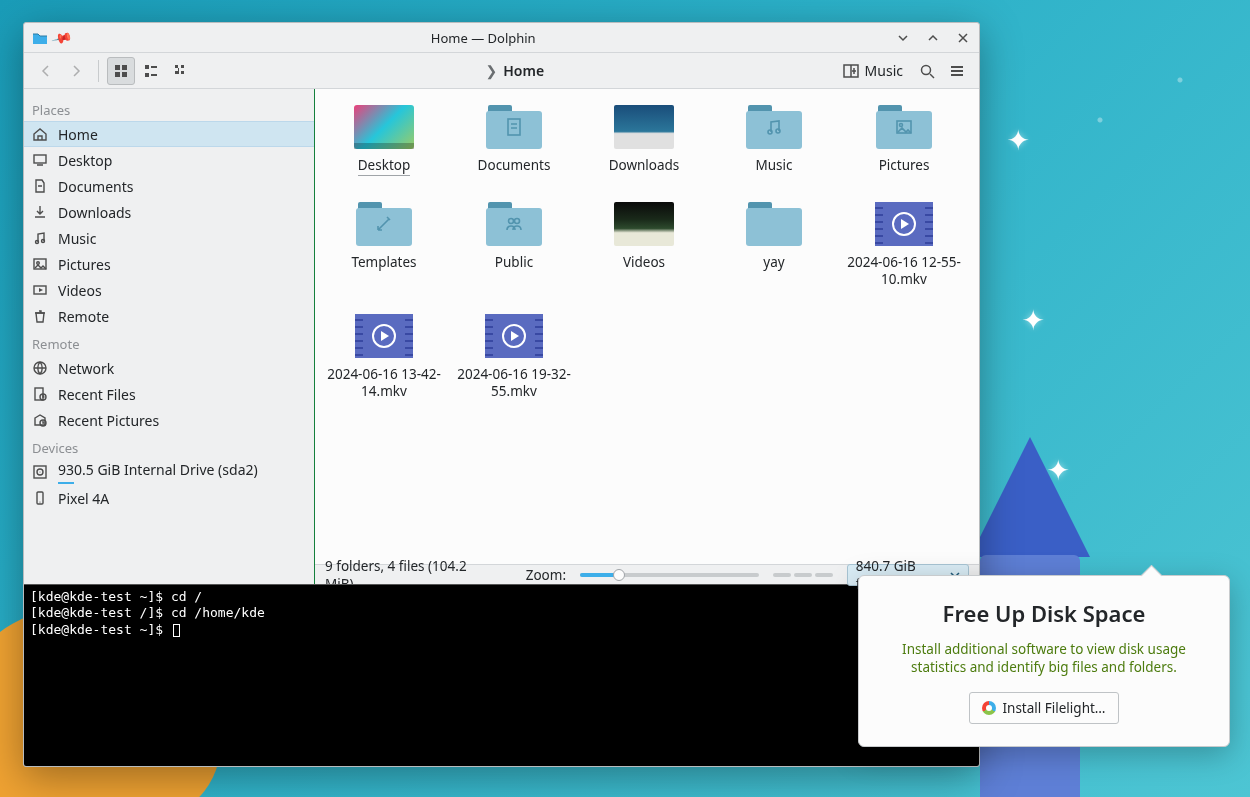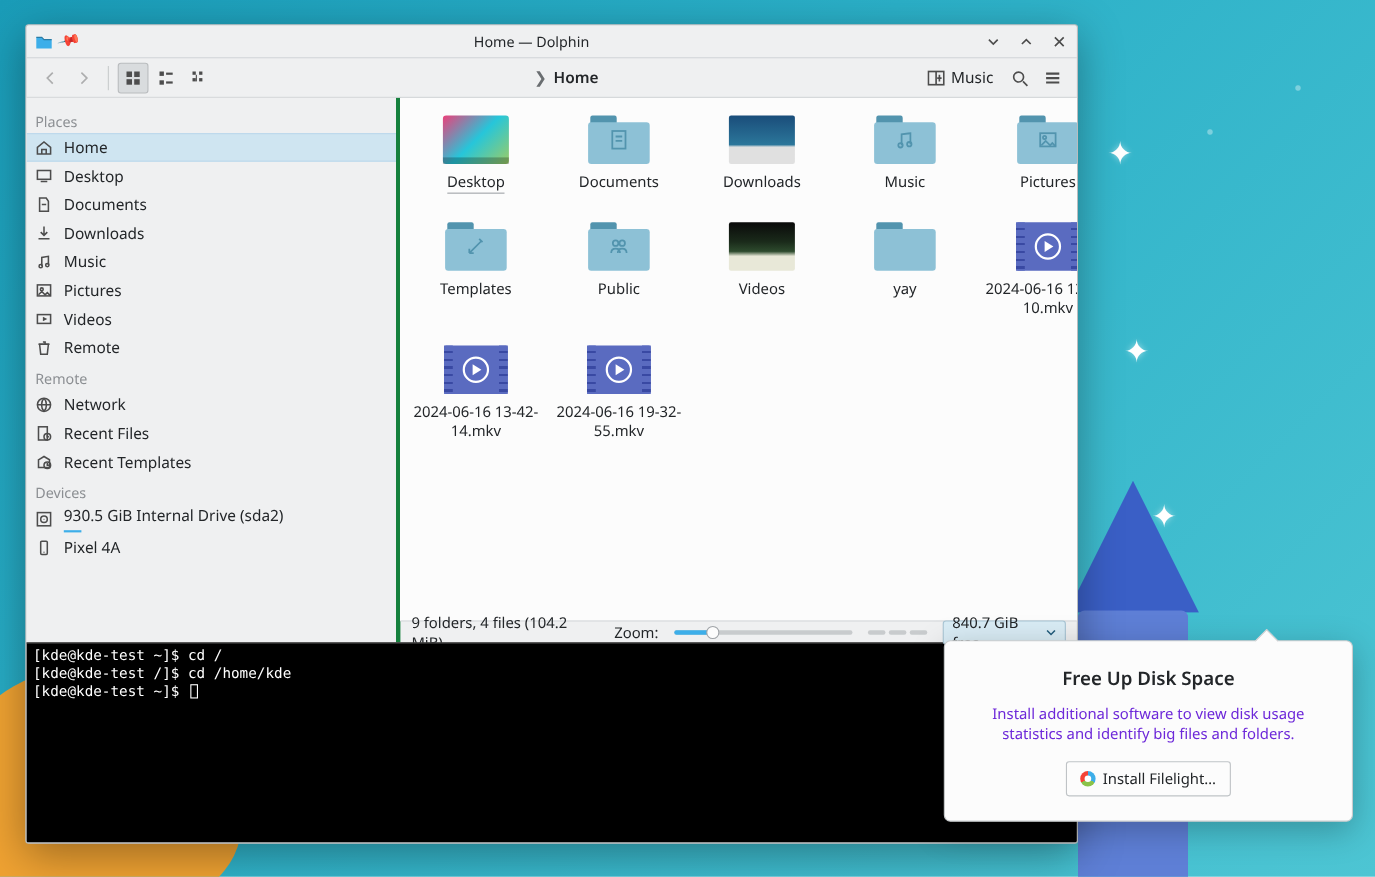--- a/index.html
+++ b/index.html
@@ -41,21 +41,21 @@
   .tbtn.iconfill svg path, .tbtn.iconfill svg rect { fill:#4d4d4d; stroke:none;}
   .toolbar .sep { width:1px; height:22px; background:#c8cbcd; margin:0 6px;}
   .breadcrumb { flex:1; display:flex; align-items:center; justify-content:center; gap:6px; font-weight:600; color:#232629;}
   .breadcrumb .chev { font-weight:400; color:#6a6e71; }
   .split-btn { display:flex; align-items:center; gap:6px; padding:0 8px; height:28px; border-radius:3px; cursor:pointer;}
   .split-btn svg { width:16px; height:16px; stroke:#4d4d4d; stroke-width:1.5; fill:none;}
   .ham svg line { stroke:#4d4d4d; stroke-width:2;}
 
   
   .body { flex:1; display:flex; min-height:0;}
-  .sidebar { width:340px; border-right:4px solid #15803d; background:#eff0f1; padding:6px 0; overflow:auto; font-size:14px;}
+  .sidebar { width:291px; border-right:1px solid #15803d; background:#eff0f1; padding:6px 0; overflow:auto; font-size:14px;}
   .side-head { color:#8c8f93; padding:6px 10px 2px 8px; font-size:13px;}
   .side-item { display:flex; align-items:center; gap:10px; padding:3px 10px 3px 8px; height:26px; cursor:pointer;}
   .side-item svg, .side-item .glyph { width:16px; height:16px; display:inline-flex; align-items:center; justify-content:center;}
   .side-item.selected { background:#cfe5f1; border-top:1px solid #bcd8eb; border-bottom:1px solid #bcd8eb;}
   .side-item.storage .bar { display:block; height:2px; background:#3daee9; margin-top:2px; width:8%; }
   .side-item.storage .lbltxt { display:flex; flex-direction:column; gap:1px;}
 
   
   .main { flex:1; display:flex; flex-direction:column; min-width:0;}
   .grid { flex:1; background:#fcfcfc; padding:12px 8px 4px 8px; overflow:auto;}
@@ -96,22 +96,22 @@
 
   .freechip { height:22px; padding:0 8px; display:flex; align-items:center; gap:6px; background:#d9ecf5; border:1px solid #a7c4d3; border-radius:3px; cursor:pointer; position:relative;}
   .freechip svg { width:10px; height:10px; stroke:#235d7c; fill:none; stroke-width:1.6;}
 
   
   .terminal { height:182px; background:#000; color:#fff; font-family:"DejaVu Sans Mono","Liberation Mono",monospace; font-size:13px; line-height:1.25; padding:4px 6px; border-top:1px solid #555;}
   .terminal .cursor { display:inline-block; width:7px; height:13px; border:1px solid #fff; vertical-align:middle; margin-left:2px;}
 
   
   .popover { position:absolute; right:20px; bottom:50px; width:372px; background:#fcfcfc; border:1px solid #c8cbcd; border-radius:6px; box-shadow:0 8px 30px rgba(0,0,0,.25); padding:22px 18px; text-align:center;}
-  .popover h3 { margin:0 0 12px 0; font-size:17px; font-weight:600;}
-  .popover p { margin:0 0 16px 0; font-size:13.5px; color:#6d28d9;}
+  .popover h3 { margin:0 0 12px 0; font-size:22px; font-weight:600;}
+  .popover p { margin:0 0 16px 0; font-size:13.5px; color:#4d7c0f;}
   .popbtn { display:inline-flex; align-items:center; gap:6px; padding:6px 12px; border:1px solid #bfc3c6; border-radius:3px; background:#fcfcfc; cursor:pointer; font-size:13.5px;}
   .popbtn .ico { width:14px; height:14px; background:conic-gradient(#3daee9 0 120deg,#8bc34a 120deg 240deg,#f44336 240deg 360deg); border-radius:50%; position:relative;}
   .popbtn .ico::after{content:"";position:absolute;inset:4px;background:#fff;border-radius:50%;}
   .popover::before { content:""; position:absolute; top:-8px; right:70px; width:14px; height:14px; background:#fcfcfc; border-left:1px solid #c8cbcd; border-top:1px solid #c8cbcd; transform:rotate(45deg);}
 
   svg .st { stroke:#4d4d4d; stroke-width:1.5; fill:none;}
 </style>
 </head>
 <body>
 
@@ -306,21 +306,21 @@
               <path d="M11 9v2h1.5" stroke="#4d4d4d" stroke-width="1.4" fill="none"></path>
             </svg>
             <span>Recent Files</span>
           </div>
           <div class="side-item">
             <svg viewBox="0 0 16 16">
               <path d="M3 6l5-3 5 3v7H3z" stroke="#4d4d4d" stroke-width="1.4" fill="none"></path>
               <circle cx="11" cy="11" r="3" stroke="#4d4d4d" stroke-width="1.4" fill="none"></circle>
               <path d="M11 9v2h1.5" stroke="#4d4d4d" stroke-width="1.4" fill="none"></path>
             </svg>
-            <span>Recent Templates</span>
+            <span>Recent Pictures</span>
           </div>
         </div>
       <div class="side-head">Devices</div>
       <div id="side-devices">
           <div class="side-item storage">
             <svg viewBox="0 0 16 16">
               <rect x="2" y="2" width="12" height="12" stroke="#4d4d4d" stroke-width="1.4" fill="none"></rect>
               <circle cx="8" cy="8" r="3" stroke="#4d4d4d" stroke-width="1.4" fill="none"></circle>
               <circle cx="8" cy="8" r=".5" fill="#4d4d4d"></circle>
             </svg>

